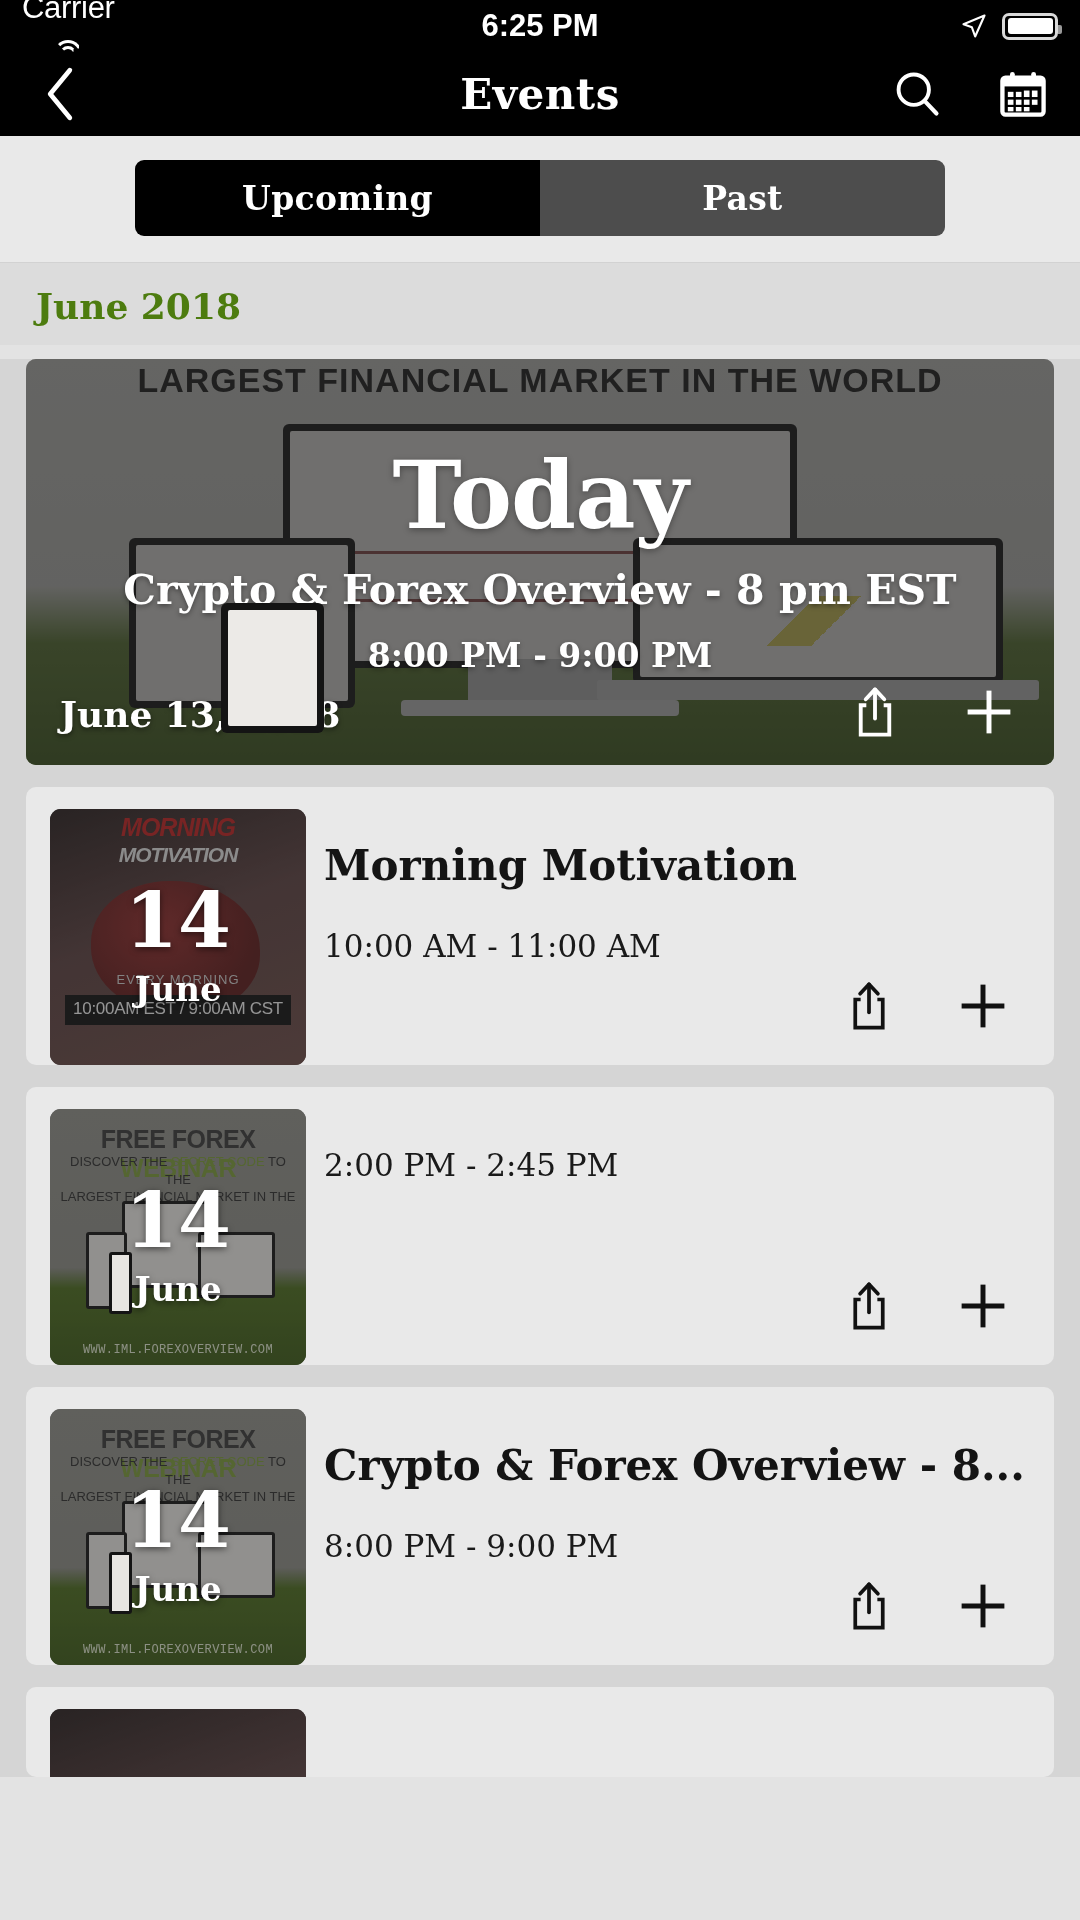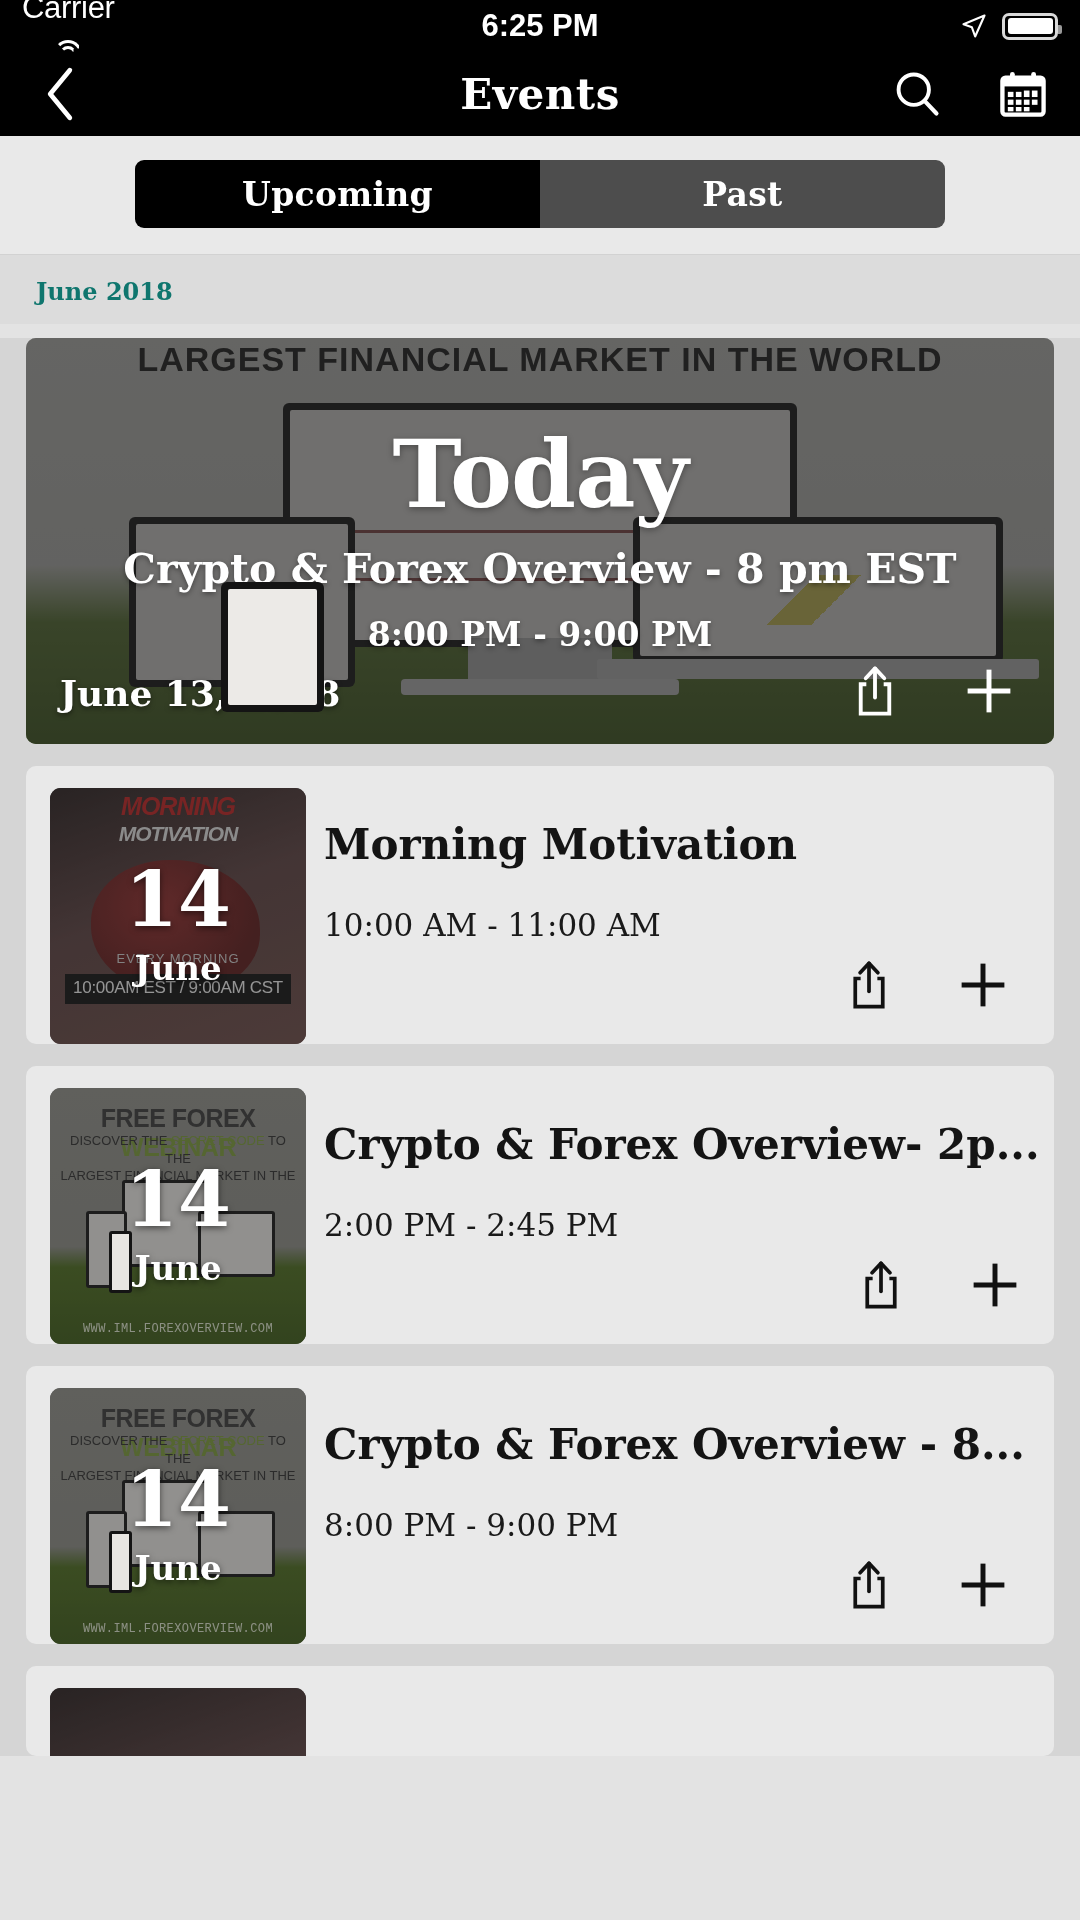--- a/index.html
+++ b/index.html
@@ -46,29 +46,29 @@
   .nav-title {
     position:absolute; left:0; right:0; text-align:center;
     font-size:42px; font-weight:700; letter-spacing:0.5px; pointer-events:none;
   }
   .nav-actions { margin-left:auto; display:flex; align-items:center; gap:48px; z-index:2; }
   .nav-icon { width:58px; height:58px; display:flex; align-items:center; justify-content:center; }
 
   
   .segwrap { background:#e9e9e9; padding:24px 0 26px; display:flex; justify-content:center;
              border-bottom:1px solid #d2d2d2; }
-  .segmented { display:flex; width:810px; height:68px; border-radius:9px; overflow:hidden; }
+  .segmented { display:flex; width:810px; height:76px; border-radius:9px; overflow:hidden; }
   .seg { flex:1; display:flex; align-items:center; justify-content:center;
          font-size:33px; font-weight:700; color:#fff; letter-spacing:0.3px; }
   .seg.active { background:#000; }
   .seg.inactive { background:#4d4d4d; }
 
   
   .monthhdr { background:#dcdcdc; padding:22px 36px 18px; }
-  .monthhdr span { font-size:24px; font-weight:700; color:#0f766e; }
+  .monthhdr span { font-size:36px; font-weight:700; color:#4d7c0f; }
 
   
   .list { background:#d5d5d5; }
   .featured {
     position:relative; margin:14px 26px 0; height:406px;
     border-radius:10px; overflow:hidden; background:#6c6c6c;
   }
   .feat-bg { position:absolute; inset:0; }
   .feat-bg .sky { position:absolute; inset:0;
         background:linear-gradient(180deg,#cfcfcb 0%,#c9c9c4 56%,#5d7a33 70%,#44611f 100%); }
@@ -341,21 +341,20 @@
           <div class="dev d4">
               <i></i>
             </div>
           <div class="url">WWW.IML.FOREXOVERVIEW.COM</div>
         </div>
         <div class="ov"></div>
         <div class="th-daynum">14</div>
         <div class="th-month">June</div>
       </div>
       <div class="rowbody">
-        <div class="row-title">Crypto &amp; Forex Overview- 2p...</div>
         <div class="row-time">2:00 PM - 2:45 PM</div>
         <div class="row-actions">
           <div class="icon-btn">
             <svg width="46" height="52" viewBox="0 0 24 28">
                 <path d="M7.5 10.5H4.6v15.2h14.8V10.5h-2.9" fill="none" stroke="#111" stroke-width="2"></path>
                 <line x1="12" y1="2.3" x2="12" y2="17.4" stroke="#111" stroke-width="2" stroke-linecap="round"></line>
                 <path d="M7.2 7.4 12 2.3l4.8 5.1" fill="none" stroke="#111" stroke-width="2" stroke-linecap="round" stroke-linejoin="round"></path>
               </svg>
           </div>
           <div class="icon-btn">

